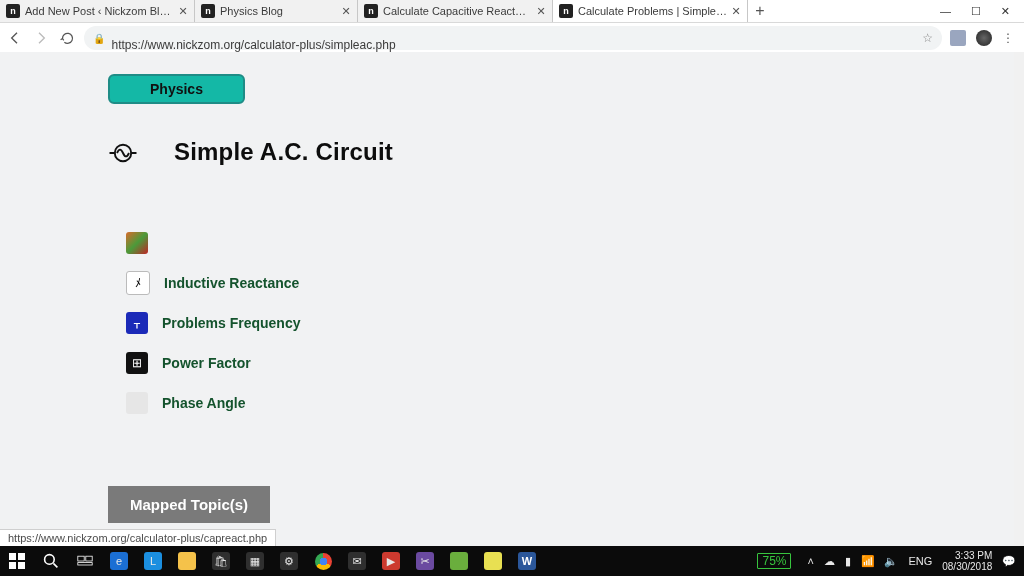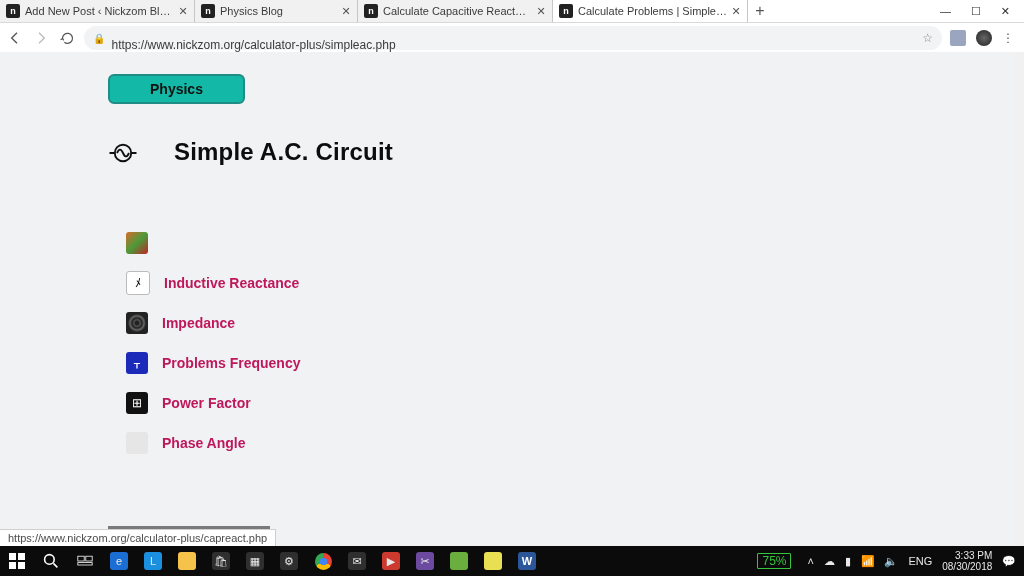--- a/index.html
+++ b/index.html
@@ -28,21 +28,21 @@
   .scrollbar { position:absolute; top:52px; right:0; bottom:30px; width:10px; background:#f1f1f1; }
   .content { padding:0 0 0 108px; }
   .physics-btn { margin-top:22px; display:inline-block; background:#14b8a6; border:2px solid #1f8c86; border-radius:6px; padding:5px 40px; font-weight:bold; color:#111; font-size:14px; }
   .page-head { display:flex; align-items:flex-start; margin-top:34px;gap:28px; }
   .head-ic { width:30px; height:30px; margin-right:8px; position:relative; }
   .head-ic svg { width:30px; height:30px; }
   .page-title { font-size:24px; font-weight:800; color:#0d0d0d; letter-spacing:.2px; }
   .topic-list { margin-top:62px; margin-left:18px; }
   .topic { display:flex; align-items:center; height:26px; margin-bottom:14px; }
   .topic .ic { width:22px; height:22px; margin-right:14px; border-radius:3px; display:flex; align-items:center; justify-content:center; font-size:12px; color:#fff; }
-  .topic .lbl { font-size:14px; font-weight:700; color:#be185d; }
+  .topic .lbl { font-size:14px; font-weight:700; color:#14532d; }
   .topic.active .lbl { background:#000; color:#fff; padding:3px 8px; }
   .ic1 { background:linear-gradient(135deg,#d86b2b,#4b9a3a,#c02525); }
   .ic2 { background:#fff; color:#000 !important; border:1px solid #bbb; }
   .ic3 { background:radial-gradient(circle,#222 2px,#555 3px,#222 5px,#666 7px,#222 9px); }
   .ic4 { background:#1b2ab8; }
   .ic5 { background:#111; }
   .ic6 { background:#e6e6e6; }
   .mapped { margin-top:56px; display:inline-block; background:#7a7a7a; color:#fff; font-weight:800; font-size:15px; padding:10px 22px; }
   
   .status-link { position:absolute; left:0; bottom:30px; background:#fff; border:1px solid #cfcfcf; border-bottom:none; border-left:none; font-size:11px; color:#4b4b4b; padding:2px 8px; z-index:5; }
@@ -150,24 +150,20 @@
 
     <div class="topic-list">
       <div class="topic active">
         <span class="ic ic1"></span>
       </div>
       <div class="topic">
         <span class="ic ic2" style="color:#000">ﾒ</span>
         <span class="lbl">Inductive Reactance</span>
       </div>
       <div class="topic">
-        <span class="ic ic3"></span>
-        <span class="lbl">Impedance</span>
-      </div>
-      <div class="topic">
         <span class="ic ic4">ᚁ</span>
         <span class="lbl">Problems Frequency</span>
       </div>
       <div class="topic">
         <span class="ic ic5">⊞</span>
         <span class="lbl">Power Factor</span>
       </div>
       <div class="topic">
         <span class="ic ic6"></span>
         <span class="lbl">Phase Angle</span>

